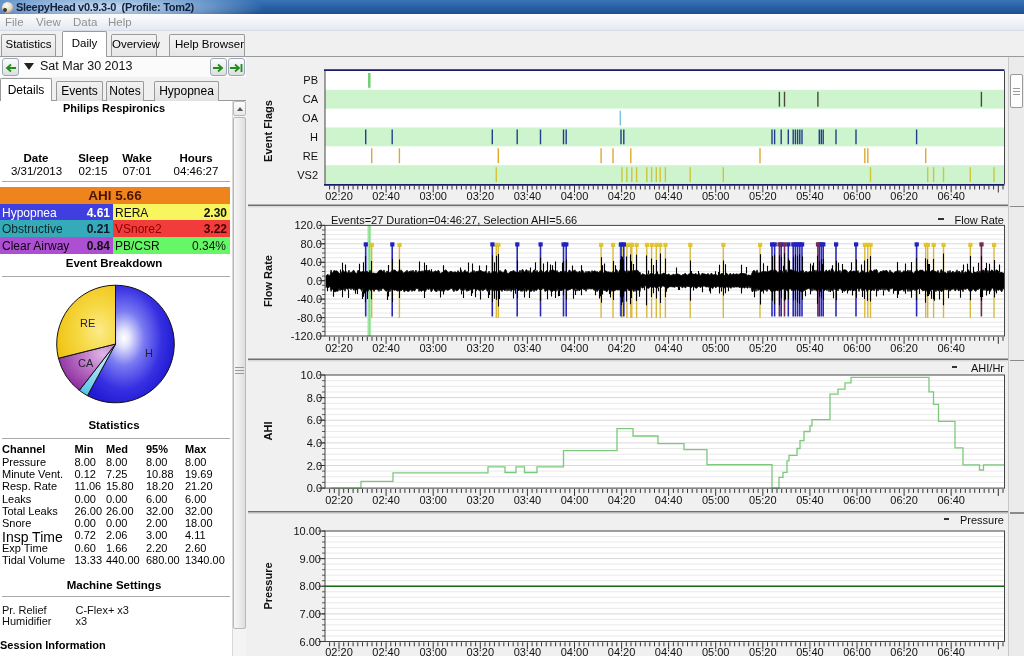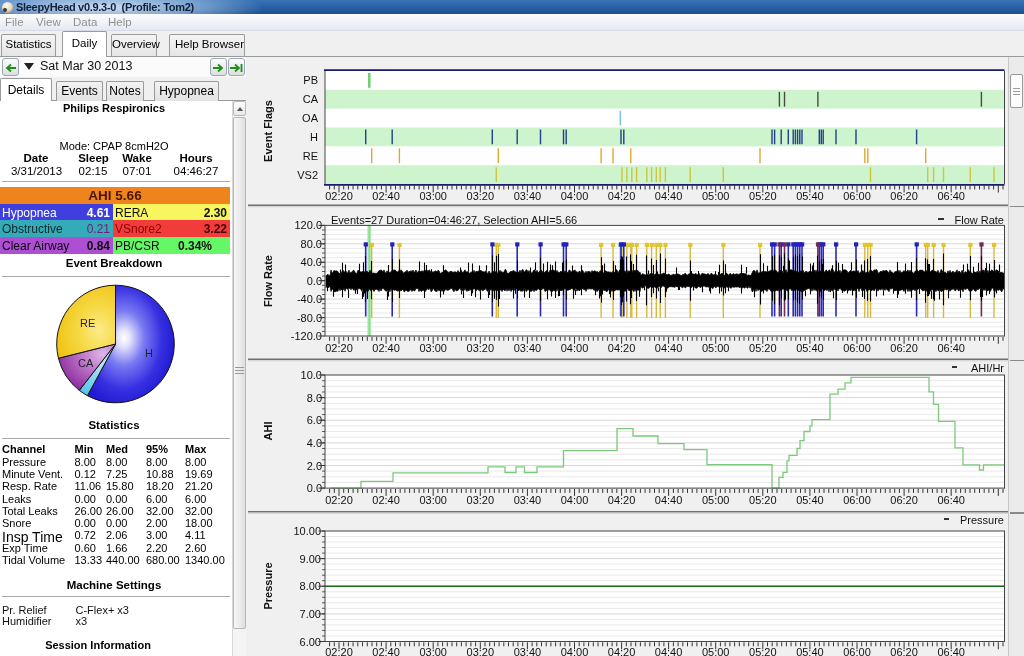--- a/index.html
+++ b/index.html
@@ -31,37 +31,36 @@
 <div class="abs" style="left:24px;top:63px;width:0;height:0;border-left:5px solid transparent;border-right:5px solid transparent;border-top:7px solid #222"></div>
 <div class="abs" style="left:40px;top:59px;font-size:12.5px;color:#111">Sat Mar 30 2013</div>
 <div class="abs" style="left:0;top:77px;width:246px;height:24px;background:#f0f0f0"></div>
 <div class="abs" style="left:0;top:100px;width:246px;height:1px;background:#9a9a9a"></div>
 <div class="abs" style="left:0px;top:78px;width:52px;height:23px;background:#fff;border:1px solid #9a9a9a;border-bottom:none;border-radius:2px 2px 0 0;text-align:center;font-size:12px;padding-top:4px;z-index:3">Details</div>
 <div class="abs" style="left:56px;top:81px;width:47px;height:20px;background:linear-gradient(180deg,#f2f2f2,#e2e2e2);border:1px solid #9a9a9a;border-bottom:none;border-radius:2px 2px 0 0;text-align:center;font-size:12px;padding-top:2px">Events</div>
 <div class="abs" style="left:106px;top:81px;width:38px;height:20px;background:linear-gradient(180deg,#f2f2f2,#e2e2e2);border:1px solid #9a9a9a;border-bottom:none;border-radius:2px 2px 0 0;text-align:center;font-size:12px;padding-top:2px">Notes</div>
 <div class="abs" style="left:154px;top:81px;width:65px;height:20px;background:linear-gradient(180deg,#f2f2f2,#e2e2e2);border:1px solid #9a9a9a;border-bottom:none;border-radius:2px 2px 0 0;text-align:center;font-size:12px;padding-top:2px">Hypopnea</div>
 <div class="abs" style="left:0;top:101px;width:232px;height:555px;background:#fff;overflow:hidden">
     <div style="position:absolute;left:0;top:1px;width:228px;text-align:center;font-size:11px;font-weight:bold">Philips Respironics</div>
-    <div style="position:absolute;left:0;top:38.5px;width:228px;text-align:center;font-size:11px;font-weight:normal">Mode: CPAP 8cmH2O</div>
     <div style="position:absolute;left:-4px;top:51px;width:80px;text-align:center;font-weight:bold;font-size:11.5px">Date</div>
     <div style="position:absolute;left:53.5px;top:51px;width:80px;text-align:center;font-weight:bold;font-size:11.5px">Sleep</div>
     <div style="position:absolute;left:97px;top:51px;width:80px;text-align:center;font-weight:bold;font-size:11.5px">Wake</div>
     <div style="position:absolute;left:156px;top:51px;width:80px;text-align:center;font-weight:bold;font-size:11.5px">Hours</div>
     <div style="position:absolute;left:-8.5px;top:64px;width:90px;text-align:center;font-size:11.5px">3/31/2013</div>
     <div style="position:absolute;left:48px;top:64px;width:90px;text-align:center;font-size:11.5px">02:15</div>
     <div style="position:absolute;left:92px;top:64px;width:90px;text-align:center;font-size:11.5px">07:01</div>
     <div style="position:absolute;left:151px;top:64px;width:90px;text-align:center;font-size:11.5px">04:46:27</div>
     <div style="position:absolute;left:2px;top:80px;width:228px;height:1px;background:#aaa"></div>
     <div style="position:absolute;left:0;top:86px;width:230px;height:16.5px;background:#ef841c;text-align:center;font-size:13.5px;font-weight:bold;color:#4a1400;padding-top:1px">AHI 5.66</div>
     <div style="position:absolute;left:0;top:102.5px;width:113px;height:16.8px;background:#3f3fe0;font-size:12px;color:#fff;padding:2px 0 0 2px">Hypopnea<span style="position:absolute;right:3px;font-weight:bold;color:#fff">4.61</span></div>
     <div style="position:absolute;left:113px;top:102.5px;width:117px;height:16.8px;background:#f8f55e;font-size:12px;color:#111;padding:2px 0 0 2px">RERA<span style="position:absolute;right:3px;font-weight:bold;color:#111">2.30</span></div>
-    <div style="position:absolute;left:0;top:119.3px;width:113px;height:16.8px;background:#35aab8;font-size:12px;color:#0a2a2a;padding:2px 8px 0 2px">Obstructive<span style="position:absolute;right:3px;font-weight:normal;color:#701a75">0.21</span></div>
+    <div style="position:absolute;left:0;top:119.3px;width:113px;height:16.8px;background:#35aab8;font-size:12px;color:#0a2a2a;padding:2px 8px 0 2px">Obstructive<span style="position:absolute;right:3px;font-weight:bold;color:#0f172a">0.21</span></div>
     <div style="position:absolute;left:113px;top:119.3px;width:117px;height:16.8px;background:#f23c3c;font-size:12px;color:#8b0000;padding:2px 4px 0 2px">VSnore2<span style="position:absolute;right:3px;font-weight:bold;color:#400">3.22</span></div>
     <div style="position:absolute;left:0;top:136.1px;width:113px;height:16.8px;background:#ad4fd2;font-size:12px;color:#101;padding:2px 0 0 2px">Clear Airway<span style="position:absolute;right:3px;font-weight:bold;color:#111">0.84</span></div>
-    <div style="position:absolute;left:113px;top:136.1px;width:117px;height:16.8px;background:#66f766;font-size:12px;color:#111;padding:2px 0 0 2px">PB/CSR<span style="position:absolute;right:18px;font-weight:bold;color:#111">0.34%</span></div>
+    <div style="position:absolute;left:113px;top:136.1px;width:117px;height:16.8px;background:#66f766;font-size:12px;color:#111;padding:2px 0 0 2px">PB/CSR<span style="position:absolute;right:4px;font-weight:normal;color:#111">0.34%</span></div>
     <div style="position:absolute;left:0;top:156px;width:228px;text-align:center;font-size:11.5px;font-weight:bold">Event Breakdown</div>
     <div style="position:absolute;left:2px;top:175px;width:228px;height:1px;background:#aaa"></div>
     <div style="position:absolute;left:0;top:318px;width:228px;text-align:center;font-size:11.5px;font-weight:bold">Statistics</div>
     <div style="position:absolute;left:2px;top:337px;width:228px;height:1px;background:#aaa"></div>
     <div style="position:absolute;left:2px;top:342.3px;font-size:11px;font-weight:bold;white-space:nowrap">Channel</div>
     <div style="position:absolute;left:74.5px;top:342.3px;font-size:11px;font-weight:bold;white-space:nowrap">Min</div>
     <div style="position:absolute;left:106px;top:342.3px;font-size:11px;font-weight:bold;white-space:nowrap">Med</div>
     <div style="position:absolute;left:146px;top:342.3px;font-size:11px;font-weight:bold;white-space:nowrap">95%</div>
     <div style="position:absolute;left:185px;top:342.3px;font-size:11px;font-weight:bold;white-space:nowrap">Max</div>
     <div style="position:absolute;left:2px;top:354.6px;font-size:11px;white-space:nowrap">Pressure</div>
@@ -108,21 +107,21 @@
     <div style="position:absolute;left:74.5px;top:453.0px;font-size:11px;white-space:nowrap">13.33</div>
     <div style="position:absolute;left:106px;top:453.0px;font-size:11px;white-space:nowrap">440.00</div>
     <div style="position:absolute;left:146px;top:453.0px;font-size:11px;white-space:nowrap">680.00</div>
     <div style="position:absolute;left:185px;top:453.0px;font-size:11px;white-space:nowrap">1340.00</div>
     <div style="position:absolute;left:0;top:477.6px;width:228px;text-align:center;font-size:11.5px;font-weight:bold">Machine Settings</div>
     <div style="position:absolute;left:2px;top:495px;width:228px;height:1px;background:#aaa"></div>
     <div style="position:absolute;left:2px;top:502.5px;font-size:11px;color:#111;white-space:nowrap">Pr. Relief</div>
     <div style="position:absolute;left:75.5px;top:502.5px;font-size:11px;color:#111;white-space:nowrap">C-Flex+ x3</div>
     <div style="position:absolute;left:2px;top:514.0px;font-size:11px;color:#111;white-space:nowrap">Humidifier</div>
     <div style="position:absolute;left:75.5px;top:514.0px;font-size:11px;color:#111;white-space:nowrap">x3</div>
-    <div style="position:absolute;left:0;top:537.8px;width:196px;text-align:center;font-size:11px;font-weight:bold">Session Information</div>
+    <div style="position:absolute;left:0;top:537.8px;width:196px;text-align:left;font-size:11px;font-weight:bold">Session Information</div>
   </div>
 <svg width="240" height="140" viewBox="0 275 240 140" style="position:absolute;left:0;top:275px" font-family="Liberation Sans, sans-serif">
     <defs>
       <radialGradient id="gb" cx="42%" cy="45%" r="58%">
         <stop offset="0%" stop-color="#ffffff"></stop>
         <stop offset="12%" stop-color="#e4e4fc"></stop>
         <stop offset="40%" stop-color="#7a7af2"></stop>
         <stop offset="75%" stop-color="#3730e2"></stop>
         <stop offset="100%" stop-color="#211bd4"></stop>
       </radialGradient>

